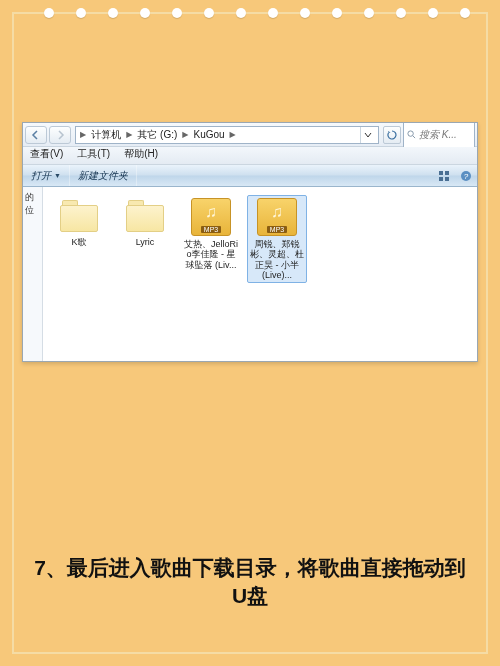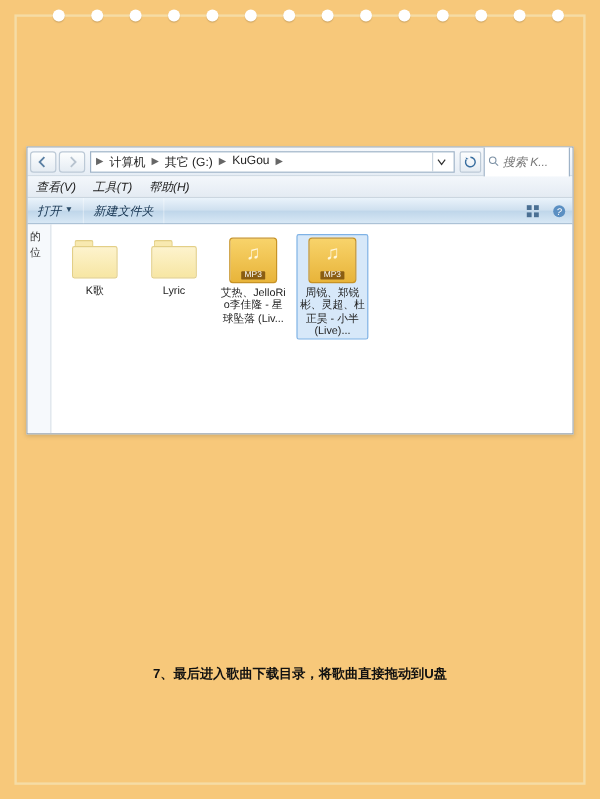--- a/index.html
+++ b/index.html
@@ -69,21 +69,21 @@
     width: 72px; height: 18px; margin-right: 2px;
     border: 1px solid #9fb3c8; background:#fff;
     display:flex;align-items:center;padding:15px 3px;gap:3px;
     color:#777; font-style: italic;
   }
 
   .menu-row {
     height: 18px;
     background: linear-gradient(#f3f7fb,#e4ebf3);
     border-bottom: 1px solid #cbd6e0;
-    display:flex;align-items:center;font-style:italic;
+    display:flex;align-items:flex-start;
   }
   .menu-item { padding:0 7px; color:#222; }
 
   .cmd-row {
     height: 22px;
     background: linear-gradient(#eaf3fb,#cfe0ef 48%,#bfd6ea 52%,#d8e8f5);
     border-bottom: 1px solid #9ab5cc;
     display:flex;align-items:center;font-style:italic;
   }
   .cmd-btn {
@@ -122,21 +122,21 @@
     border:1px solid #c79326;border-radius:3px;position:relative;
     display:flex;flex-direction:column;align-items:center;justify-content:flex-end;
   }
   .mp3-ico .note { position:absolute;top:4px;font-size:16px;color:#fff6d8; }
   .mp3-ico .tag { font-size:7px;background:#8a5d12;color:#fff;padding:0 3px;border-radius:1px;margin-bottom:2px; }
   .item-label { font-size:9px;color:#222;text-align:center;line-height:1.15;margin-top:3px;word-break:break-all; }
 
   .caption {
     position:absolute; left:0; right:0; top: 540px;
     text-align:center;
-    font-size:11px; font-weight:700; color:#111;
+    font-size:21px; font-weight:700; color:#111;
     padding: 0 18px;
   }
 </style>
 </head>
 <body>
 
 <div class="page">
   <div class="inner-frame">
     <div class="perf">
       <span></span>

